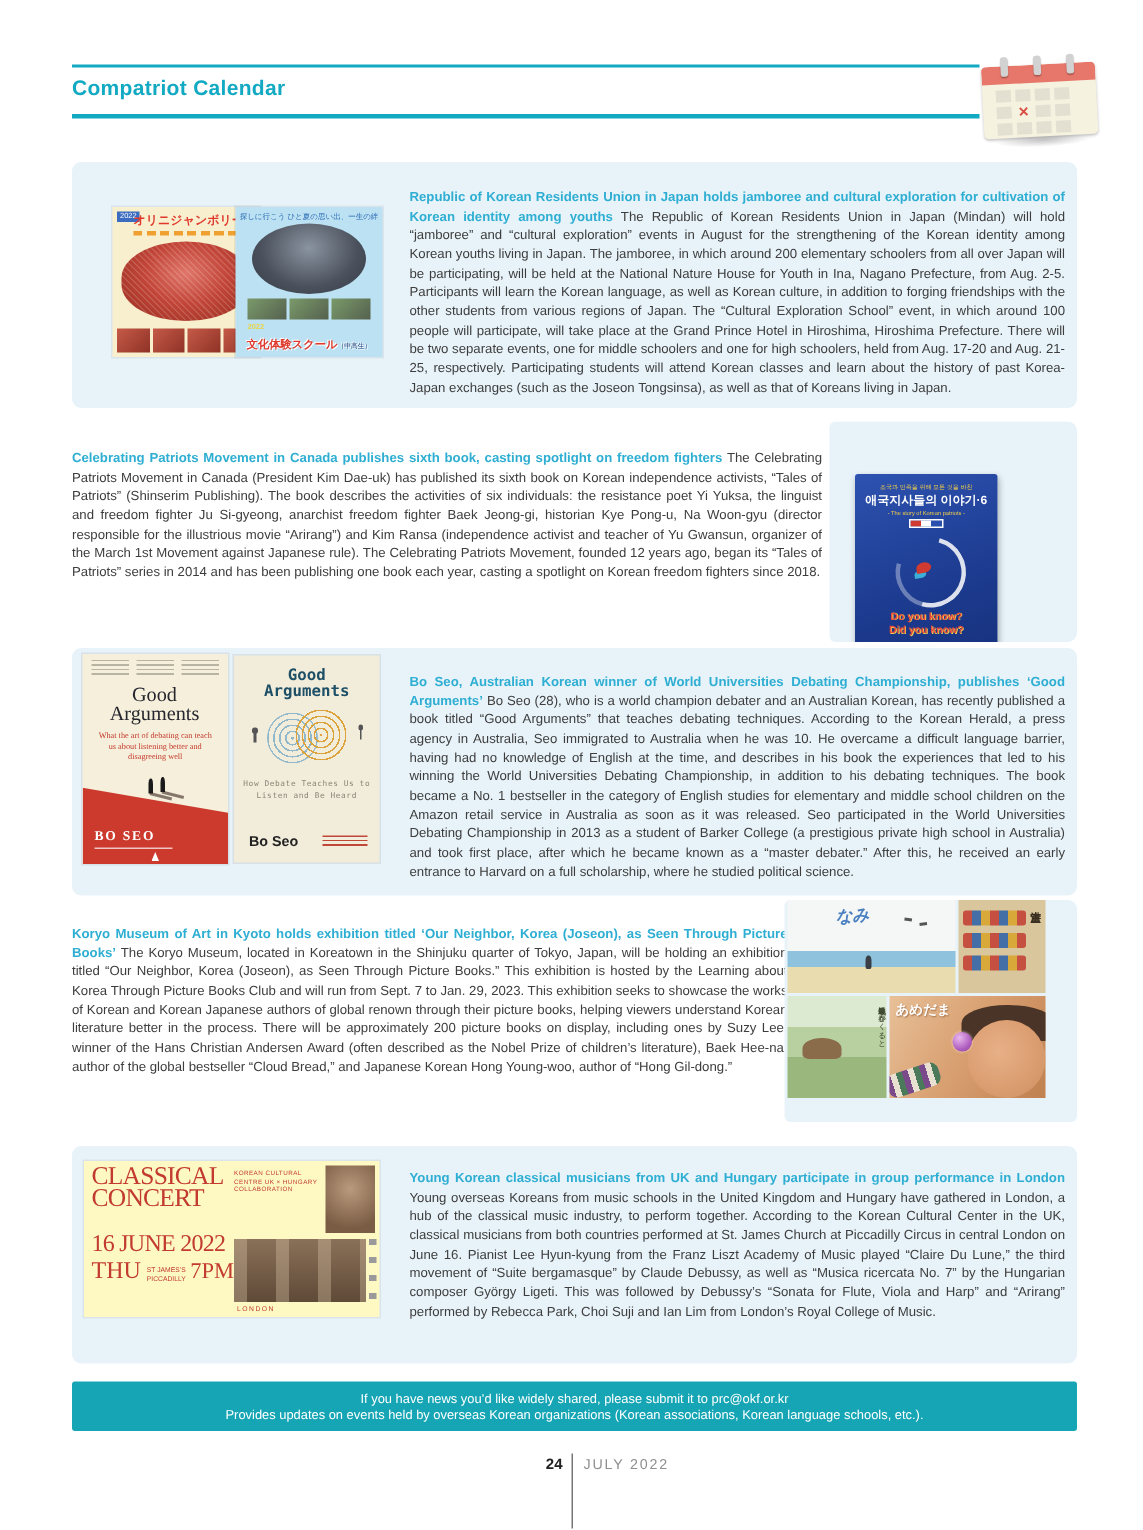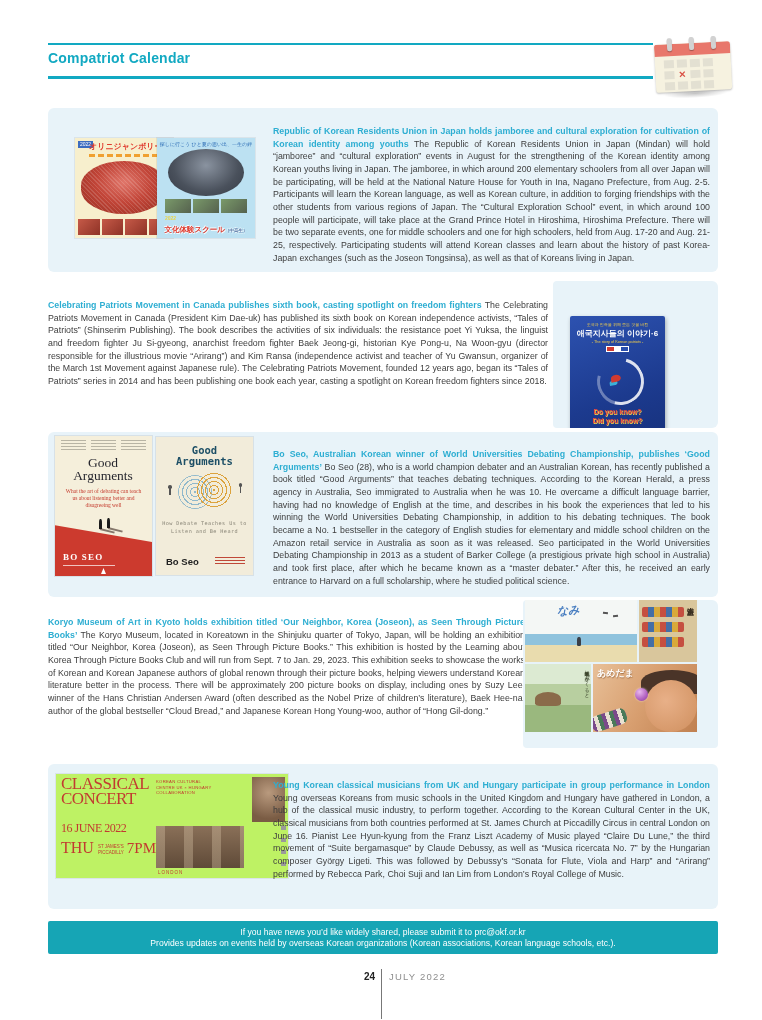--- a/index.html
+++ b/index.html
@@ -157,30 +157,30 @@
                 background:radial-gradient(circle at 40% 40%, #e8b088, #cf8f5e); }
   .pb-br-candy { position:absolute; left:42px; top:24px; width:13px; height:13px; border-radius:50%;
                  background:radial-gradient(circle at 35% 30%, #e9b8ef, #b060c0 60%, #8a3a9a);
                  box-shadow:0 0 2px rgba(255,255,255,0.7); }
   .pb-br-arm { position:absolute; left:-2px; bottom:4px; width:36px; height:16px; transform:rotate(-18deg); border-radius:6px;
                background:repeating-linear-gradient(90deg,#7a4a8a 0 4px,#e8e0d0 4px 8px,#4a7a5a 8px 12px); }
   .pb-br-title { position:absolute; left:4px; top:3px; color:#fff; font-weight:700; font-size:9px;
                  text-shadow:0.6px 0.6px 1px rgba(120,70,30,0.6);text-align:right; }
 
   
-  .poster-con { position:absolute; left:8px; top:10px; width:232px; height:104px; background:#bef264;
+  .poster-con { position:absolute; left:8px; top:10px; width:197px; height:104px; background:#fef9c3;
                 box-shadow:0 0 0 1px rgba(0,0,0,0.06); overflow:hidden; }
   .con-title { position:absolute; left:5px; top:2px; width:94px; font-family:"Liberation Serif", serif;
                color:#c23a30; font-size:17px; line-height:15px; letter-spacing:-0.5px; }
   .con-org { position:absolute; left:100px; top:5px; width:58px; font-size:4.2px; line-height:5.5px;
              color:#c23a30; letter-spacing:0.3px; }
   .con-photo1 { position:absolute; right:3px; top:3px; width:33px; height:45px;
                 background:radial-gradient(circle at 50% 35%, #b99a7e, #7a5c44 78%); }
   .con-date { position:absolute; left:5px; top:47px; font-family:"Liberation Serif", serif; color:#c23a30;
-              font-size:12px; letter-spacing:-0.5px; }
+              font-size:16px; letter-spacing:-0.5px; }
   .con-row { position:absolute; left:5px; top:66px; display:flex; align-items:flex-end; color:#c23a30; }
   .con-day { font-family:"Liberation Serif", serif; font-size:16px; line-height:16px; }
   .con-venue { font-size:4.5px; line-height:5.5px; margin:0 3px 1px 4px; }
   .con-time { font-family:"Liberation Serif", serif; font-size:15px; line-height:15px; }
   .con-photo2 { position:absolute; left:100px; top:52px; width:88px; height:42px;
                 background:linear-gradient(#8a7058, #5f4a38); }
   .con-photo2::after { content:""; position:absolute; inset:0;
                 background:repeating-linear-gradient(90deg, rgba(220,200,170,0.35) 0 9px, transparent 9px 28px); }
   .con-city { position:absolute; left:102px; bottom:3px; font-size:4.5px; color:#c23a30; letter-spacing:1px; }
   .con-side { position:absolute; right:2px; top:52px; width:5px; height:44px;

